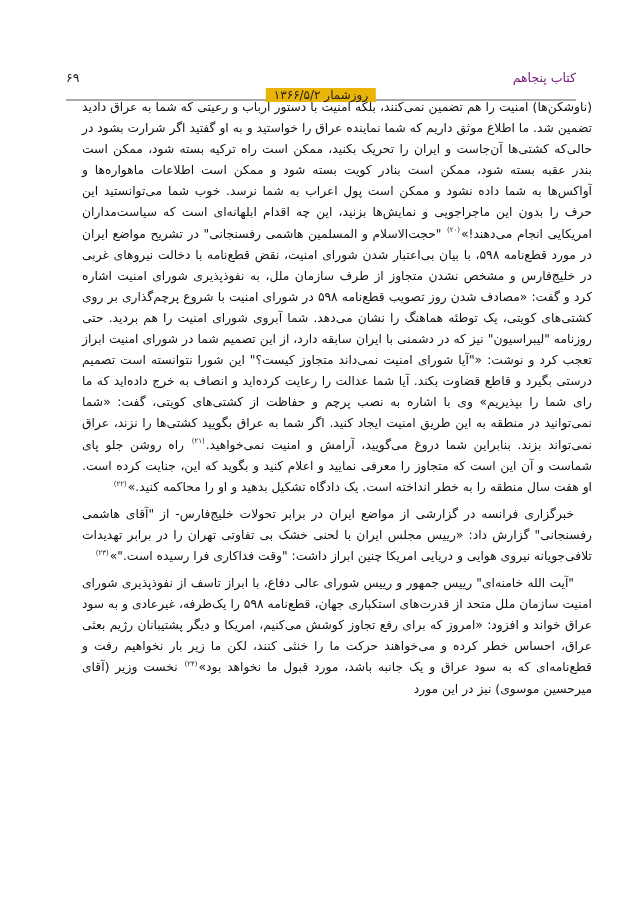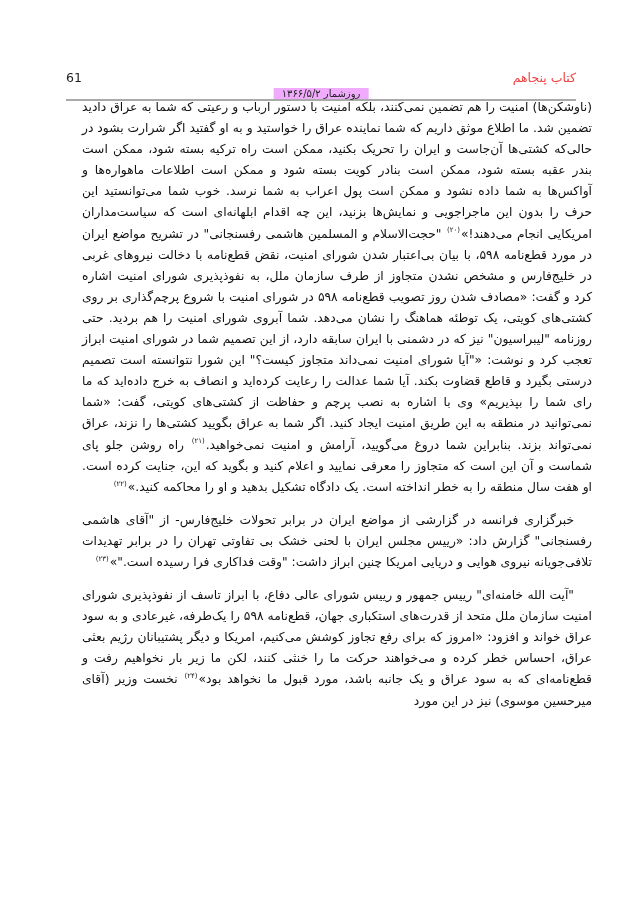--- a/index.html
+++ b/index.html
@@ -24,21 +24,21 @@
     .header {
       position: relative;
       height: 30px;
       direction: rtl;
     }
     .book-title {
       position: absolute;
       right: 0;
       top: 4px;
       font-size: 12.5px;
-      color: #ef4444;
+      color: #701a75;
     }
     .page-number {
       position: absolute;
       left: 0;
       top: 4px;
       font-size: 12.5px;
       color: #222;
     }
     .header-rule {
       position: absolute;
@@ -46,59 +46,59 @@
       right: 0;
       top: 33px;
       height: 2px;
       background: #a9a9a9;
     }
     .running-head {
       position: absolute;
       left: 50%;
       transform: translateX(-50%);
       top: 22px;
-      background: #f0abfc;
+      background: #eab308;
       padding: 0 8px;
-      font-size: 10px;
+      font-size: 12px;
       color: #222;
       white-space: nowrap;
     }
     .body-text {
       position: absolute;
       top: 31px;
       left: 16px;
       width: 510px;
       direction: rtl;
       text-align: justify;
       text-align-last: right;
       font-size: 12.3px;
       line-height: 21.1px;
     }
     .body-text p {
       margin: 0;
       text-align: justify;
     }
     .body-text p.indent {
       text-indent: 18px;
-      margin-top: 12px;
+      margin-top: 6px;
     }
     sup.fn {
       font-size: 7px;
       vertical-align: super;
       line-height: 0;
       padding: 0 1px;
     }
   </style>
 </head>
 <body>
 
 <div class="page">
   <div class="header">
     <span class="book-title">کتاب پنجاهم</span>
-    <span class="page-number">61</span>
+    <span class="page-number">۶۹</span>
     <div class="header-rule"></div>
     <span class="running-head">روزشمار ۱۳۶۶/۵/۲</span>
   </div>
 
   <div class="body-text">
     <p>
       <span>(ناوشکن‌ها) امنیت را هم تضمین نمی‌کنند، بلکه امنیت با دستور ارباب و رعیتی که شما به عراق دادید تضمین شد. ما اطلاع موثق داریم که شما نماینده عراق را خواستید و به او گفتید اگر شرارت بشود در حالی‌که کشتی‌ها آن‌جاست و ایران را تحریک بکنید، ممکن است راه ترکیه بسته شود، ممکن است بندر عقبه بسته شود، ممکن است بنادر کویت بسته شود و ممکن است اطلاعات ماهواره‌ها و آواکس‌ها به شما داده نشود و ممکن است پول اعراب به شما نرسد. خوب شما می‌توانستید این حرف را بدون این ماجراجویی و نمایش‌ها بزنید، این چه اقدام ابلهانه‌ای است که سیاست‌مداران امریکایی انجام می‌دهند!»</span><sup class="fn">(۲۰)</sup><span> "حجت‌الاسلام و المسلمین هاشمی رفسنجانی" در تشریح مواضع ایران در مورد قطع‌نامه ۵۹۸، با بیان بی‌اعتبار شدن شورای امنیت، نقض قطع‌نامه با دخالت نیروهای غربی در خلیج‌فارس و مشخص نشدن متجاوز از طرف سازمان ملل، به نفوذپذیری شورای امنیت اشاره کرد و گفت: «مصادف شدن روز تصویب قطع‌نامه ۵۹۸ در شورای امنیت با شروع پرچم‌گذاری بر روی کشتی‌های کویتی، یک توطئه هماهنگ را نشان می‌دهد. شما آبروی شورای امنیت را هم بردید. حتی روزنامه "لیبراسیون" نیز که در دشمنی با ایران سابقه دارد، از این تصمیم شما در شورای امنیت ابراز تعجب کرد و نوشت: «"آیا شورای امنیت نمی‌داند متجاوز کیست؟" این شورا نتوانسته است تصمیم درستی بگیرد و قاطع قضاوت بکند. آیا شما عدالت را رعایت کرده‌اید و انصاف به خرج داده‌اید که ما رای شما را بپذیریم» وی با اشاره به نصب پرچم و حفاظت از کشتی‌های کویتی، گفت: «شما نمی‌توانید در منطقه به این طریق امنیت ایجاد کنید. اگر شما به عراق بگویید کشتی‌ها را نزند، عراق نمی‌تواند بزند. بنابراین شما دروغ می‌گویید، آرامش و امنیت نمی‌خواهید.</span><sup class="fn">(۲۱)</sup><span> راه روشن جلو پای شماست و آن این است که متجاوز را معرفی نمایید و اعلام کنید و بگوید که این، جنایت کرده است. او هفت سال منطقه را به خطر انداخته است. یک دادگاه تشکیل بدهید و او را محاکمه کنید.»</span><sup class="fn">(۲۲)</sup>
     </p>
     <p class="indent">
       <span>خبرگزاری فرانسه در گزارشی از مواضع ایران در برابر تحولات خلیج‌فارس- از "آقای هاشمی رفسنجانی" گزارش داد: «رییس مجلس ایران با لحنی خشک بی تفاوتی تهران را در برابر تهدیدات تلافی‌جویانه نیروی هوایی و دریایی امریکا چنین ابراز داشت: "وقت فداکاری فرا رسیده است."»</span><sup class="fn">(۲۳)</sup>

